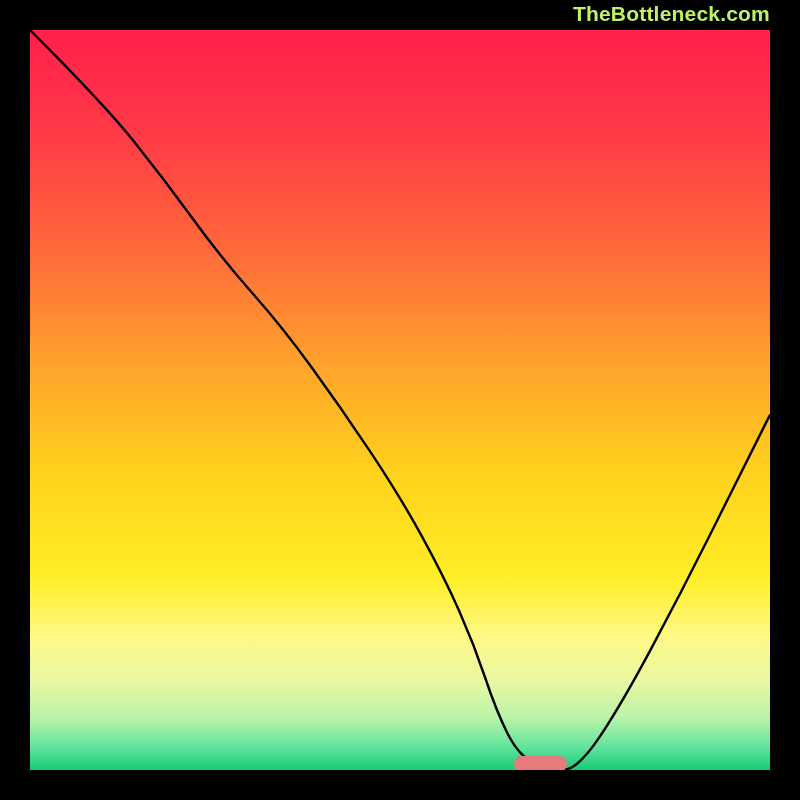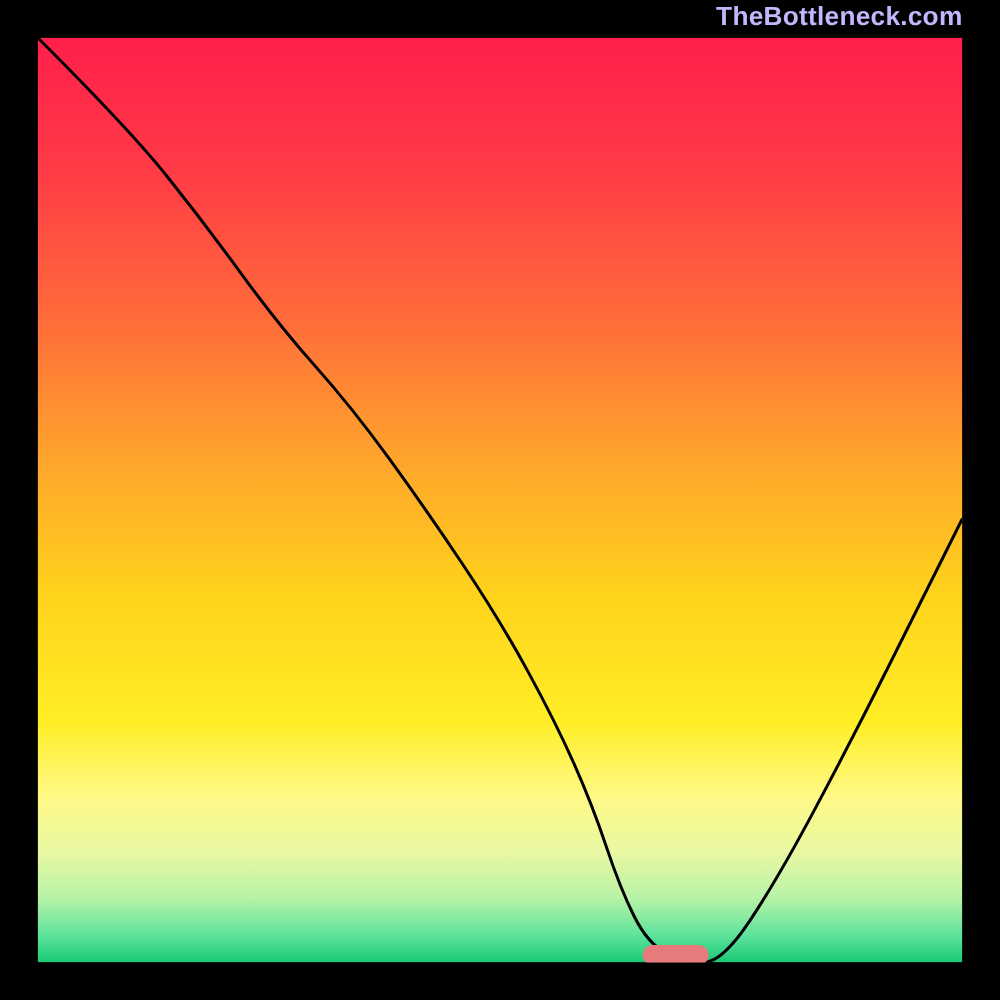--- a/index.html
+++ b/index.html
@@ -36,21 +36,21 @@
     width: 740px;
     height: 740px;
   }
   .watermark {
     position: absolute;
     top: 2px;
     right: 30px;
     font-family: Arial, Helvetica, sans-serif;
     font-size: 21px;
     font-weight: 600;
-    color: #c4b5fd;
+    color: #bef264;
     letter-spacing: 0.2px;
   }
   .flat-marker {
     position: absolute;
     width: 44px;
     height: 16px;
     border-radius: 8px;
     background: #e77a7d;
   }
 </style>

